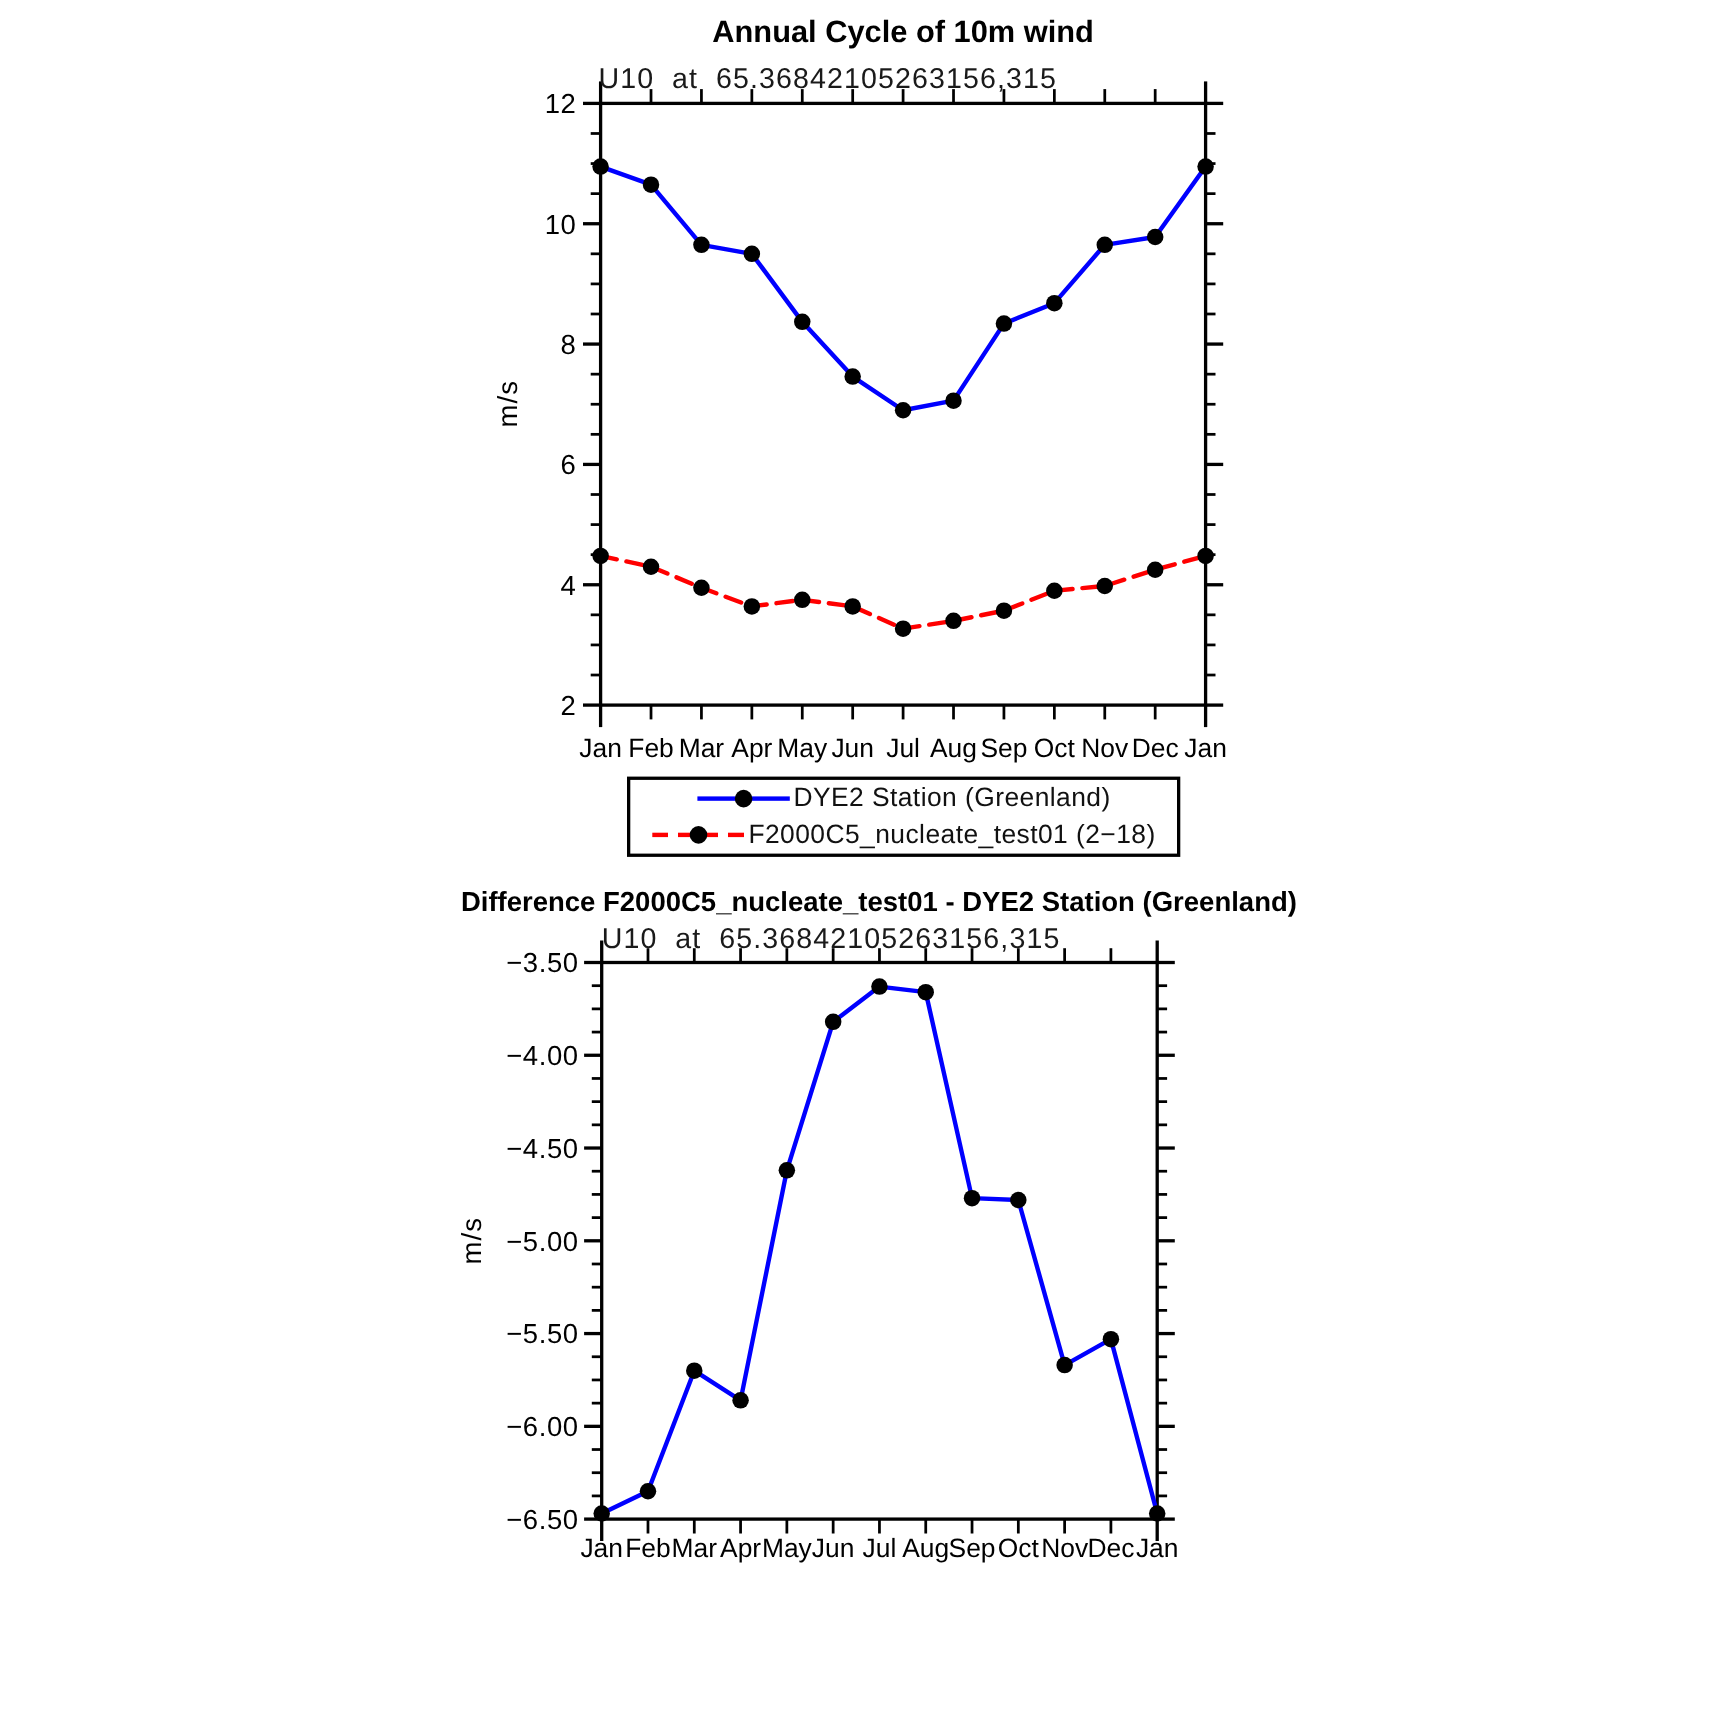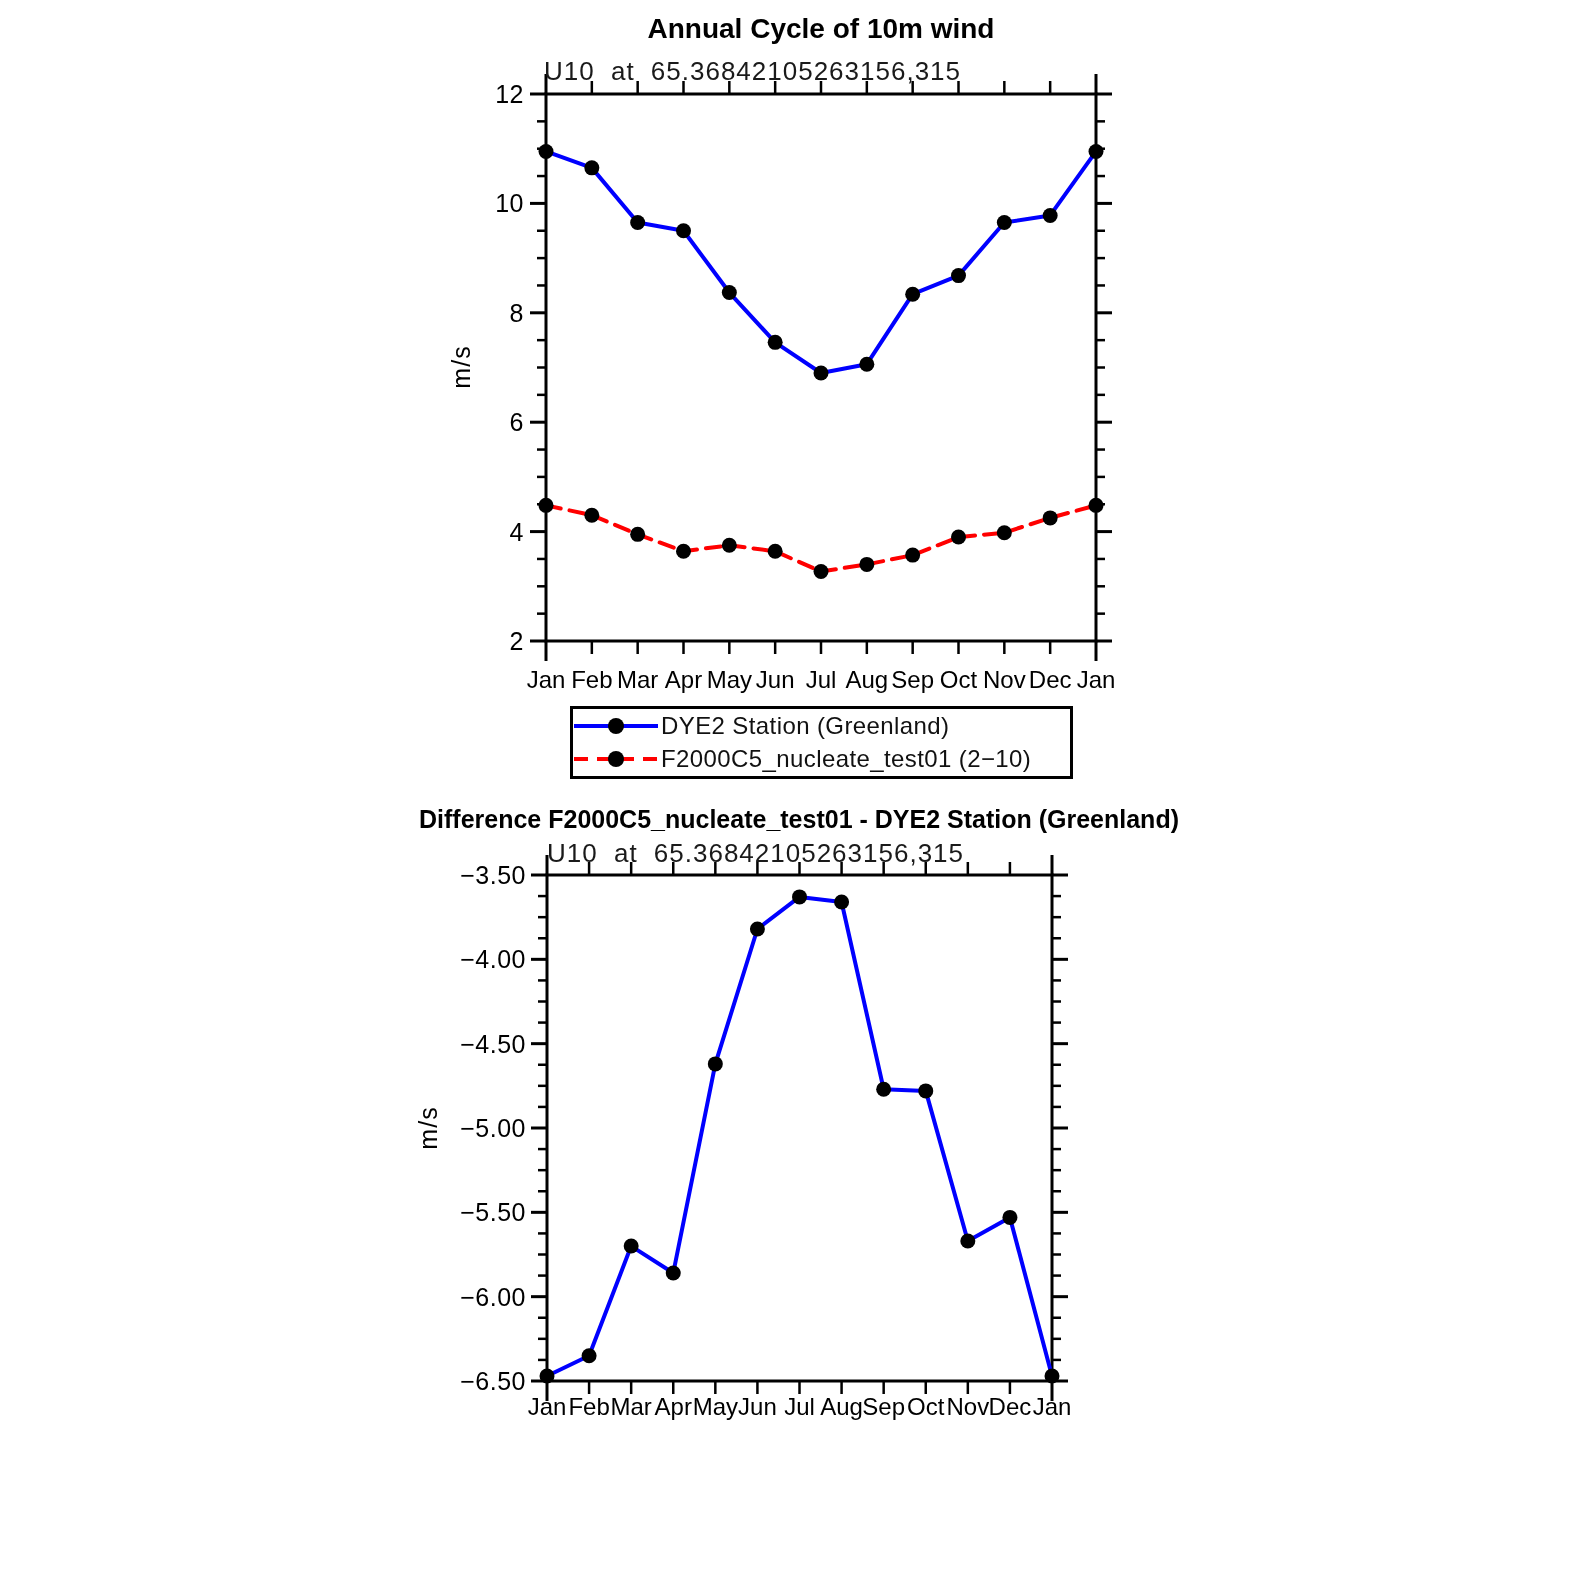--- a/index.html
+++ b/index.html
@@ -10,21 +10,21 @@
   .chart-title{font-size:28px;font-weight:bold;}
   .chart-title2{font-size:25px;font-weight:bold;}
   .chart-subtitle{font-size:26px;letter-spacing:1px;word-spacing:8px;fill:#1a1a1a;}
   .axis-unit{font-size:25px;letter-spacing:1px;}
   .tick-label{font-size:25px;letter-spacing:0.5px;}
   .month-label{font-size:24px;}
   
   .legend{position:absolute;left:570px;top:706px;width:503px;height:73px;
           border:3px solid #000;background:#fff;box-sizing:border-box;
           display:flex;flex-direction:column;justify-content:center;}
-  .legend-row{display:flex;align-items:center;height:34px;padding-left:1px;}
+  .legend-row{display:flex;align-items:center;height:34px;padding-left:1px;justify-content:center;}
   .sample{position:relative;width:84px;height:16px;flex:none;}
   .sample .line{position:absolute;left:0;right:0;top:6px;height:4px;}
   .sample .dot{position:absolute;left:34px;top:0;width:16px;height:16px;
                border-radius:50%;background:#000;}
   .legend-label{font-size:24px;letter-spacing:0.4px;white-space:nowrap;padding-left:3px;
                 color:#111;}
 </style>
 </head>
 <body>
 
@@ -277,16 +277,16 @@
         <span class="line" style="background: rgb(0, 0, 255);"></span>
         <span class="dot"></span>
       </span>
       <span class="legend-label">DYE2 Station (Greenland)</span>
     </div>
     <div class="legend-row">
       <span class="sample">
         <span class="line" style="background: repeating-linear-gradient(90deg, rgb(255, 0, 0) 0px, rgb(255, 0, 0) 14px, rgba(0, 0, 0, 0) 14px, rgba(0, 0, 0, 0) 23px);"></span>
         <span class="dot"></span>
       </span>
-      <span class="legend-label">F2000C5_nucleate_test01 (2−10)</span>
+      <span class="legend-label">F2000C5_nucleate_test01 (2−18)</span>
     </div>
   </div>
 </div>
 
 </body></html>

